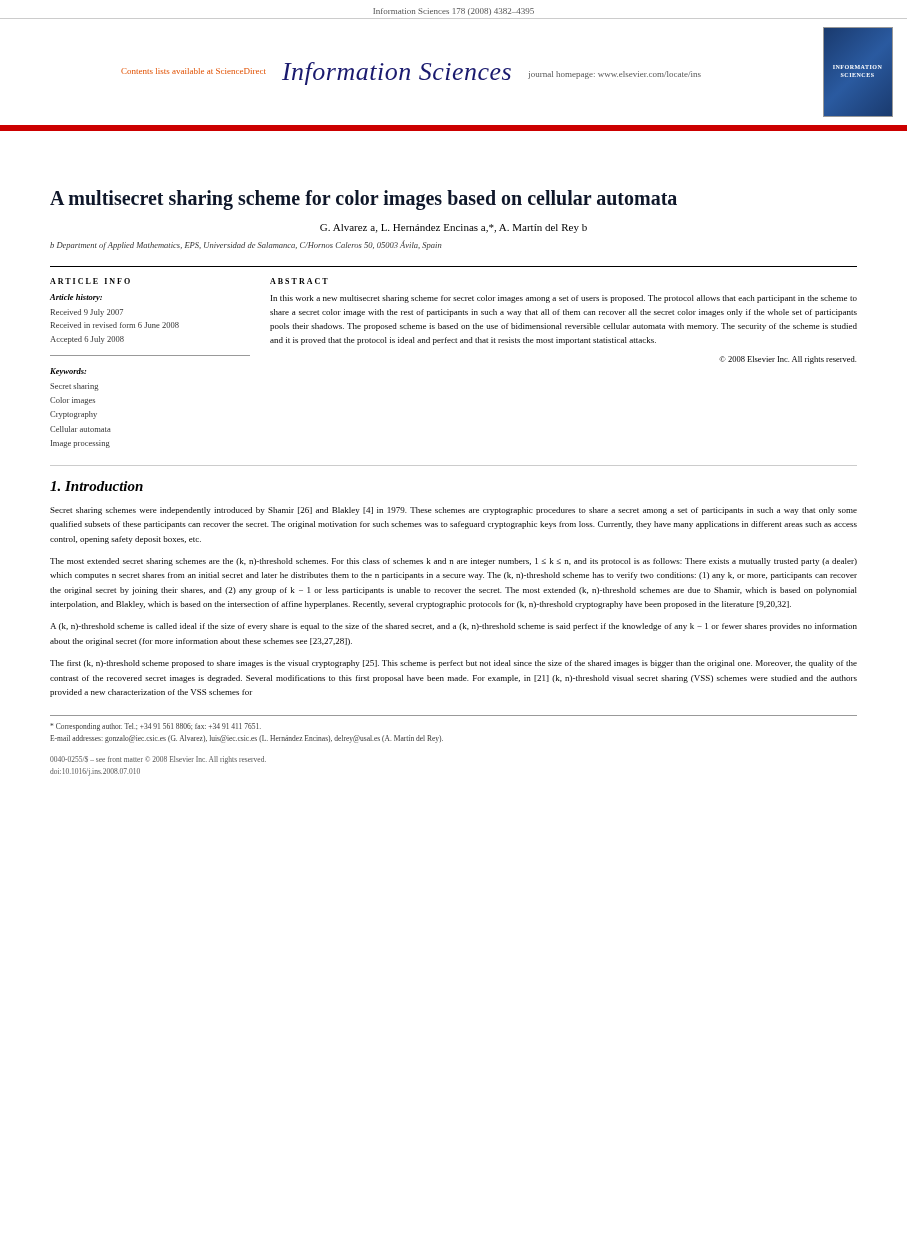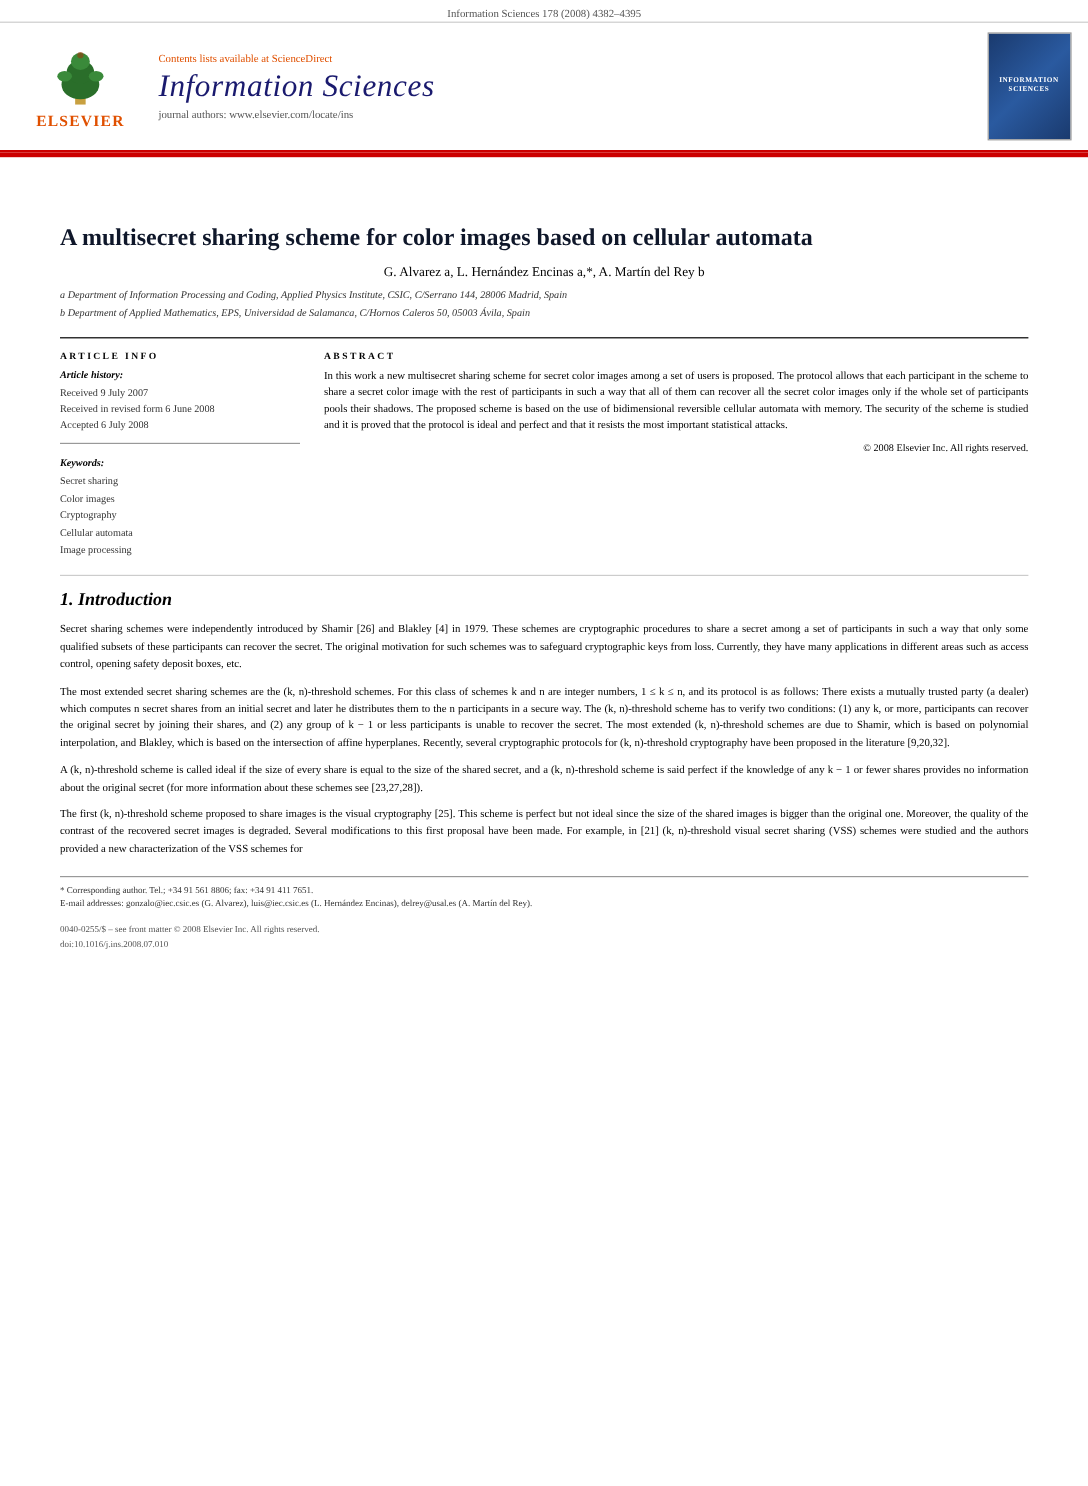--- a/index.html
+++ b/index.html
@@ -47,23 +47,24 @@
       font-weight: bold;
       color: #e05000;
       letter-spacing: 1px;
       margin-top: 2px;
     }
 
     .journal-center {
       flex: 1;
       text-align: center;
       display: flex;
-      flex-direction: column;
+      flex-direction: row;
       justify-content: center;
-      align-items: flex-start;
+      align-items: center;
+      gap: 16px;
     }
 
     .sciencedirect-link {
       font-size: 9px;
       color: #555;
       margin-bottom: 3px;
     }
 
     .sciencedirect-link span {
       color: #e05000;
@@ -271,43 +272,29 @@
     }
   </style>
 </head>
 <body>
 
 <div class="top-bar">
   <span>Information Sciences 178 (2008) 4382–4395</span>
 </div>
 
 <div class="header-section">
-  <div class="elsevier-logo">
-    <svg class="tree-icon" viewBox="0 0 80 60">
-
-      <rect x="35" y="45" width="10" height="12" fill="#c8a040"></rect>
-      <ellipse cx="40" cy="38" rx="18" ry="14" fill="#2a6e2a"></ellipse>
-      <ellipse cx="40" cy="26" rx="13" ry="11" fill="#2a6e2a"></ellipse>
-      <ellipse cx="40" cy="16" rx="9" ry="8" fill="#3a8a3a"></ellipse>
-      <ellipse cx="25" cy="30" rx="7" ry="5" fill="#3a8a3a"></ellipse>
-      <ellipse cx="55" cy="30" rx="7" ry="5" fill="#3a8a3a"></ellipse>
-
-      <circle cx="40" cy="10" r="3" fill="#8b4513" opacity="0.7"></circle>
-    </svg>
-    <div class="elsevier-text">ELSEVIER</div>
-  </div>
 
   <div class="journal-center">
     <div class="sciencedirect-link">
       <span>Contents lists available at </span>
       <span style="color:#e05000;">ScienceDirect</span>
     </div>
     <div class="journal-title-main">Information Sciences</div>
     <div class="journal-homepage">
-      <span>journal authors: </span>
+      <span>journal homepage: </span>
       <span>www.elsevier.com/locate/ins</span>
     </div>
   </div>
 
   <div class="journal-cover">
     <div class="cover-box">
       <div class="cover-title" style="white-space:pre-line;">INFORMATION
 SCIENCES</div>
     </div>
   </div>
@@ -317,21 +304,20 @@
 
 <div class="paper-content">
 
   <div class="paper-title">A multisecret sharing scheme for color images based on cellular automata</div>
 
   <div class="authors">
     <span>G. Alvarez a, L. Hernández Encinas a,*, A. Martín del Rey b</span>
   </div>
 
   <div class="affiliations">
-    <div>a Department of Information Processing and Coding, Applied Physics Institute, CSIC, C/Serrano 144, 28006 Madrid, Spain</div>
     <div>b Department of Applied Mathematics, EPS, Universidad de Salamanca, C/Hornos Caleros 50, 05003 Ávila, Spain</div>
   </div>
 
   <div class="two-col">
     <div class="left-col">
       <div class="section-heading">ARTICLE INFO</div>
       <div class="article-info-label">Article history:</div>
       <div class="article-info-text">
         <div>Received 9 July 2007</div>
         <div>Received in revised form 6 June 2008</div>

